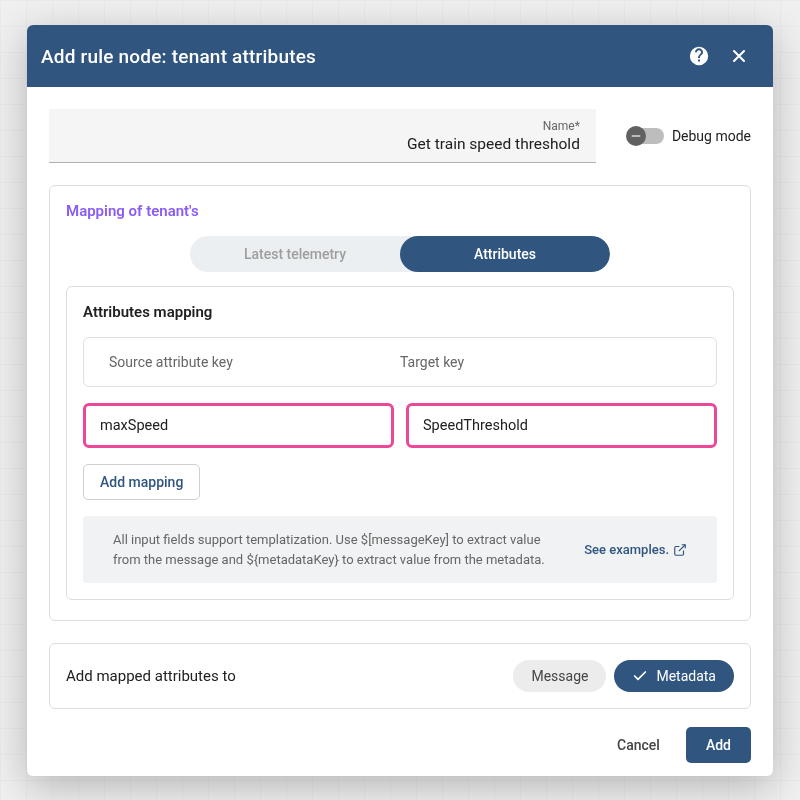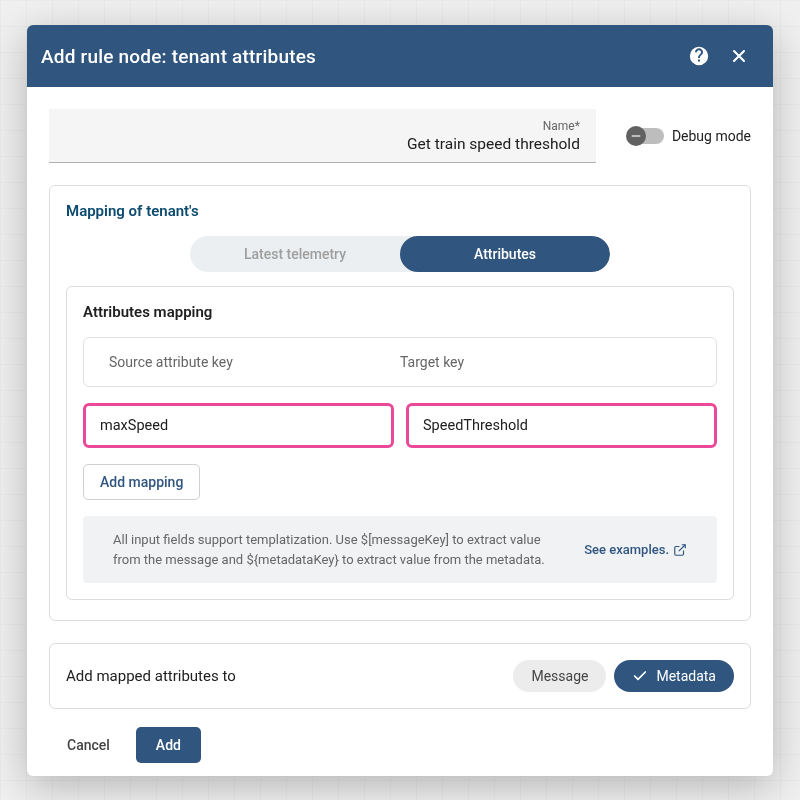--- a/index.html
+++ b/index.html
@@ -115,21 +115,21 @@
       border: 1px solid #ddd;
       border-radius: 6px;
       padding: 16px 16px 20px 16px;
       display: flex;
       flex-direction: column;
       gap: 14px;
     }
     .card-title {
       font-size: 15px;
       font-weight: 600;
-      color: #0c4a6e;
+      color: #8b5cf6;
       padding-bottom: 2px;
     }
     .segmented {
       display: flex;
       background: #eceff1;
       border-radius: 20px;
       overflow: hidden;
       width: 420px;
       height: 36px;
       margin: 0 auto;
@@ -236,20 +236,21 @@
       cursor: pointer;
       display: flex;
       align-items: center;
       gap: 8px;
     }
     .chip.inactive { background: #ececec; color: #444; }
     .chip.active { background: #305680; color: #fff; }
     .dialog-footer {
       padding: 18px 22px 22px 22px;
       display: flex;
+      justify-content: flex-end;
       gap: 8px;
       flex-shrink: 0;
     }
     .btn-cancel {
       background: transparent;
       border: none;
       color: #444;
       font-size: 14px;
       font-weight: 500;
       padding: 10px 18px;

